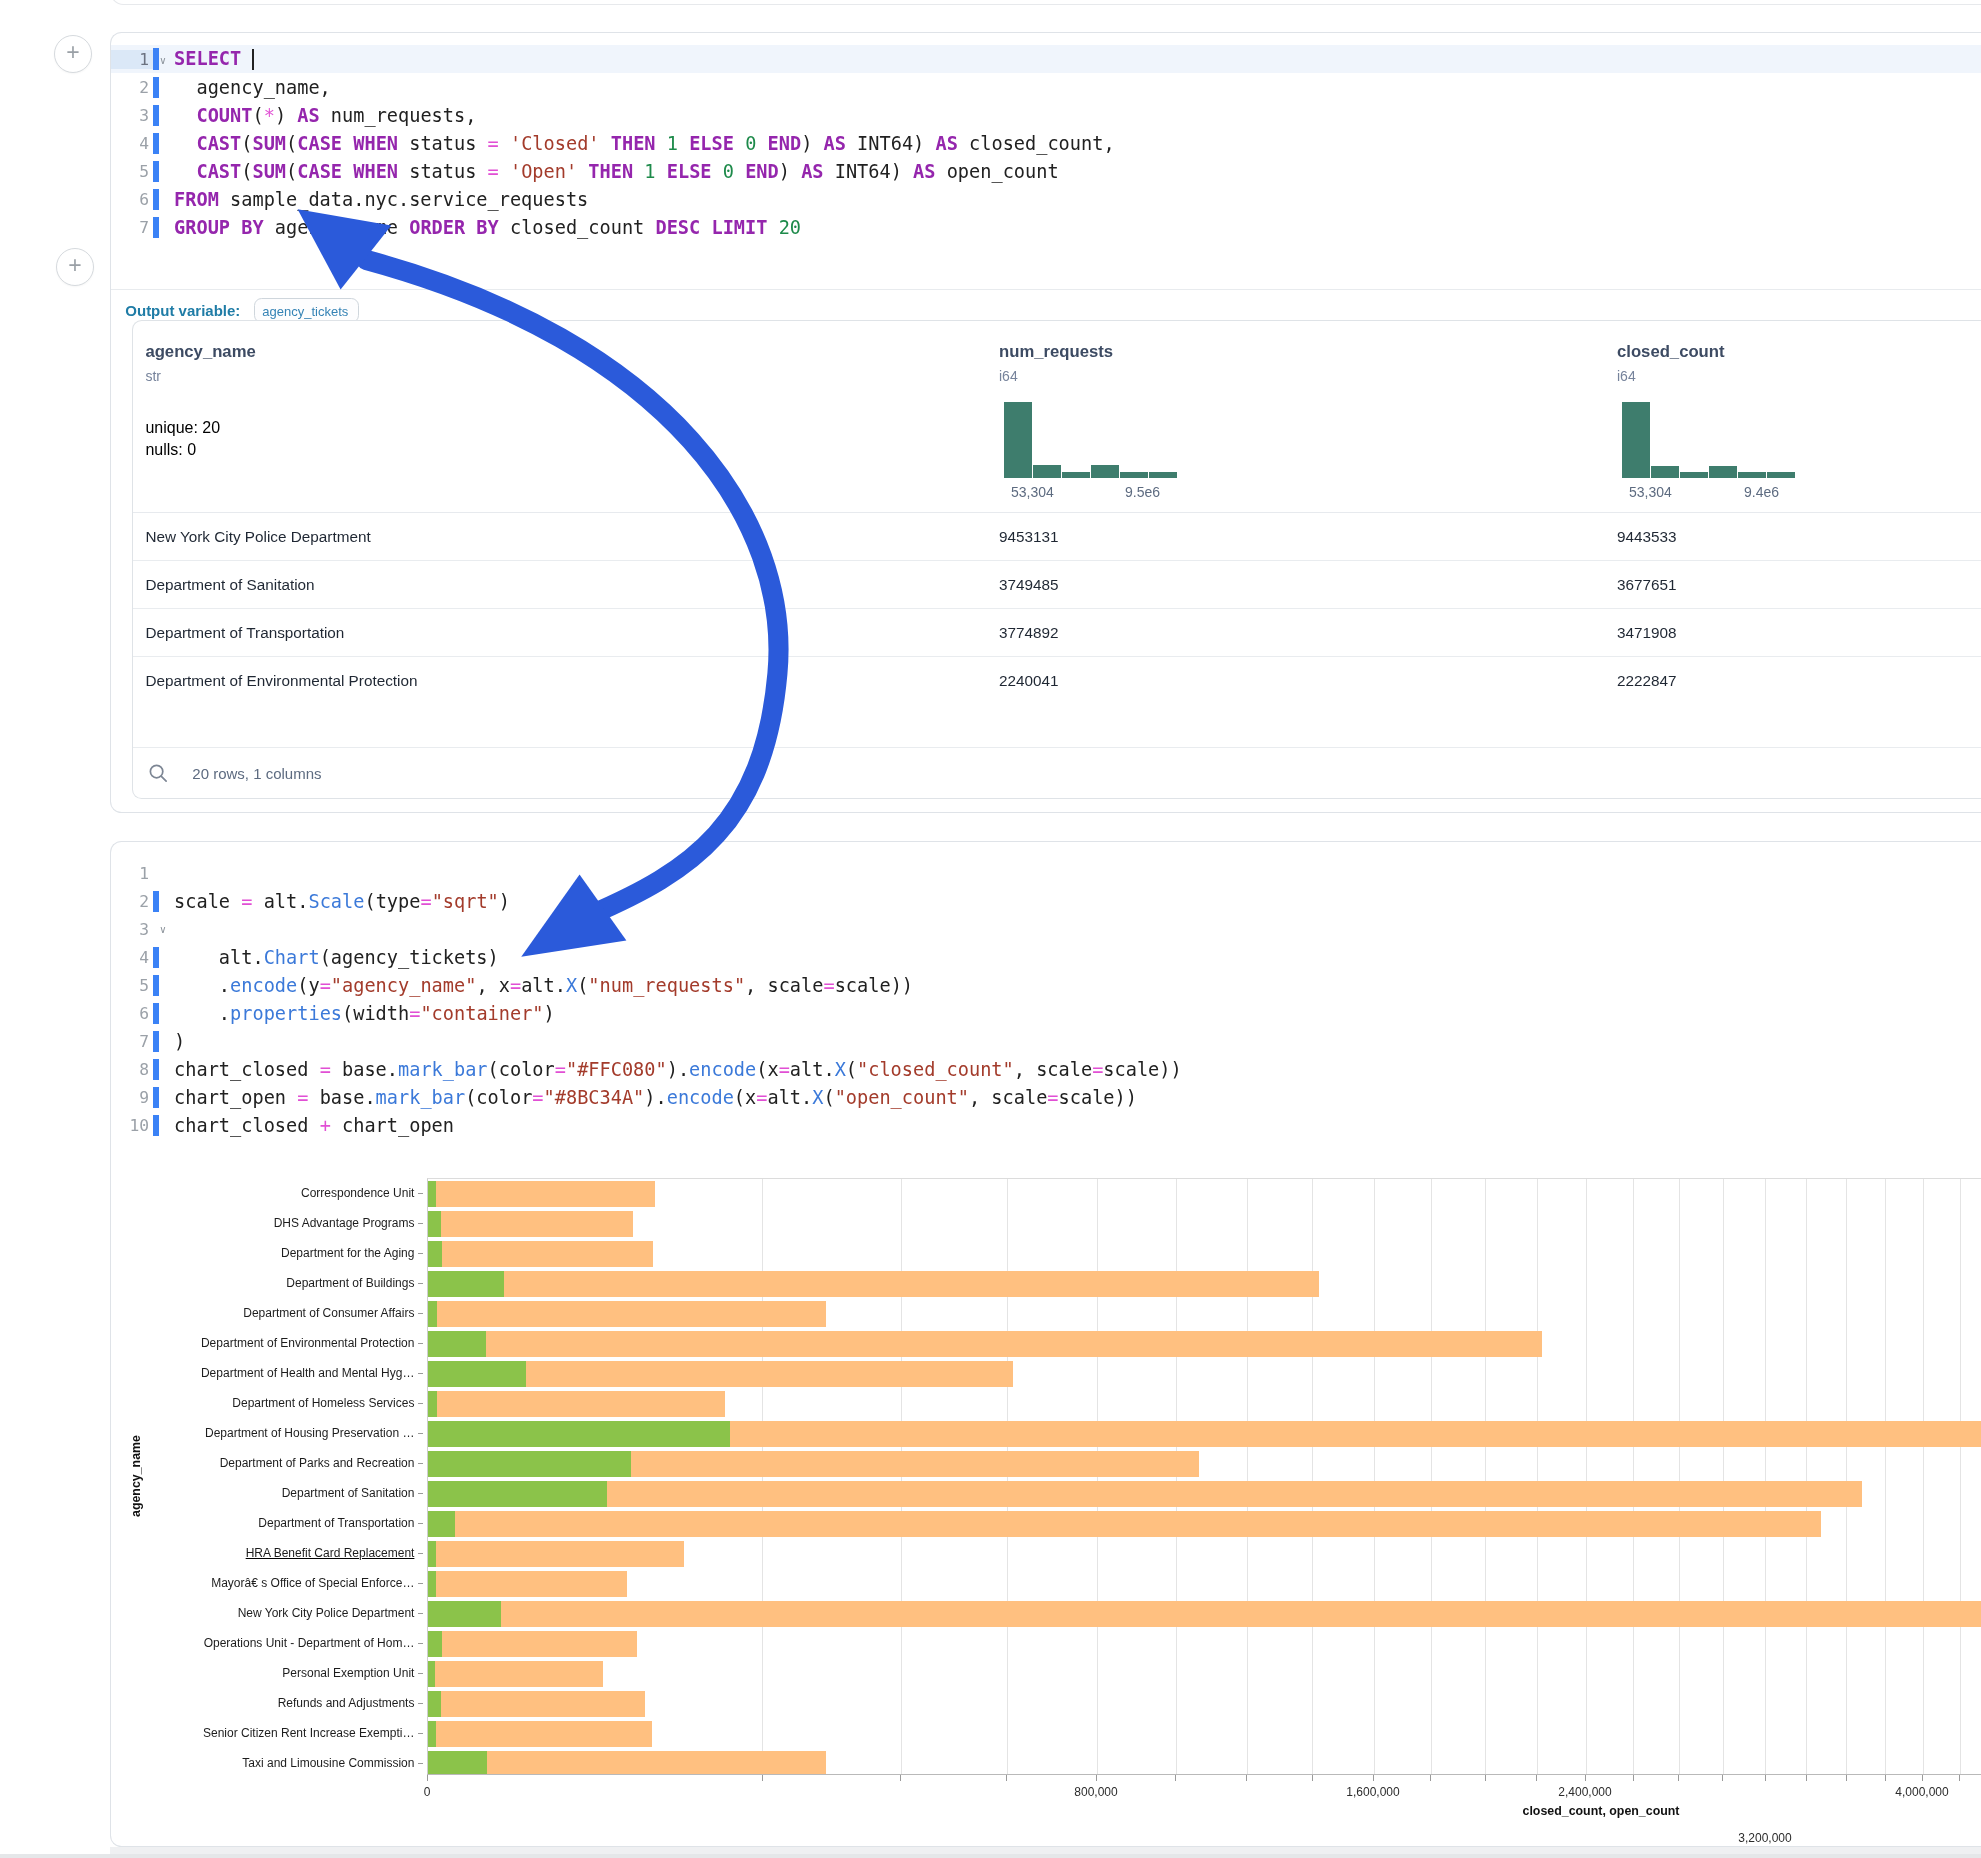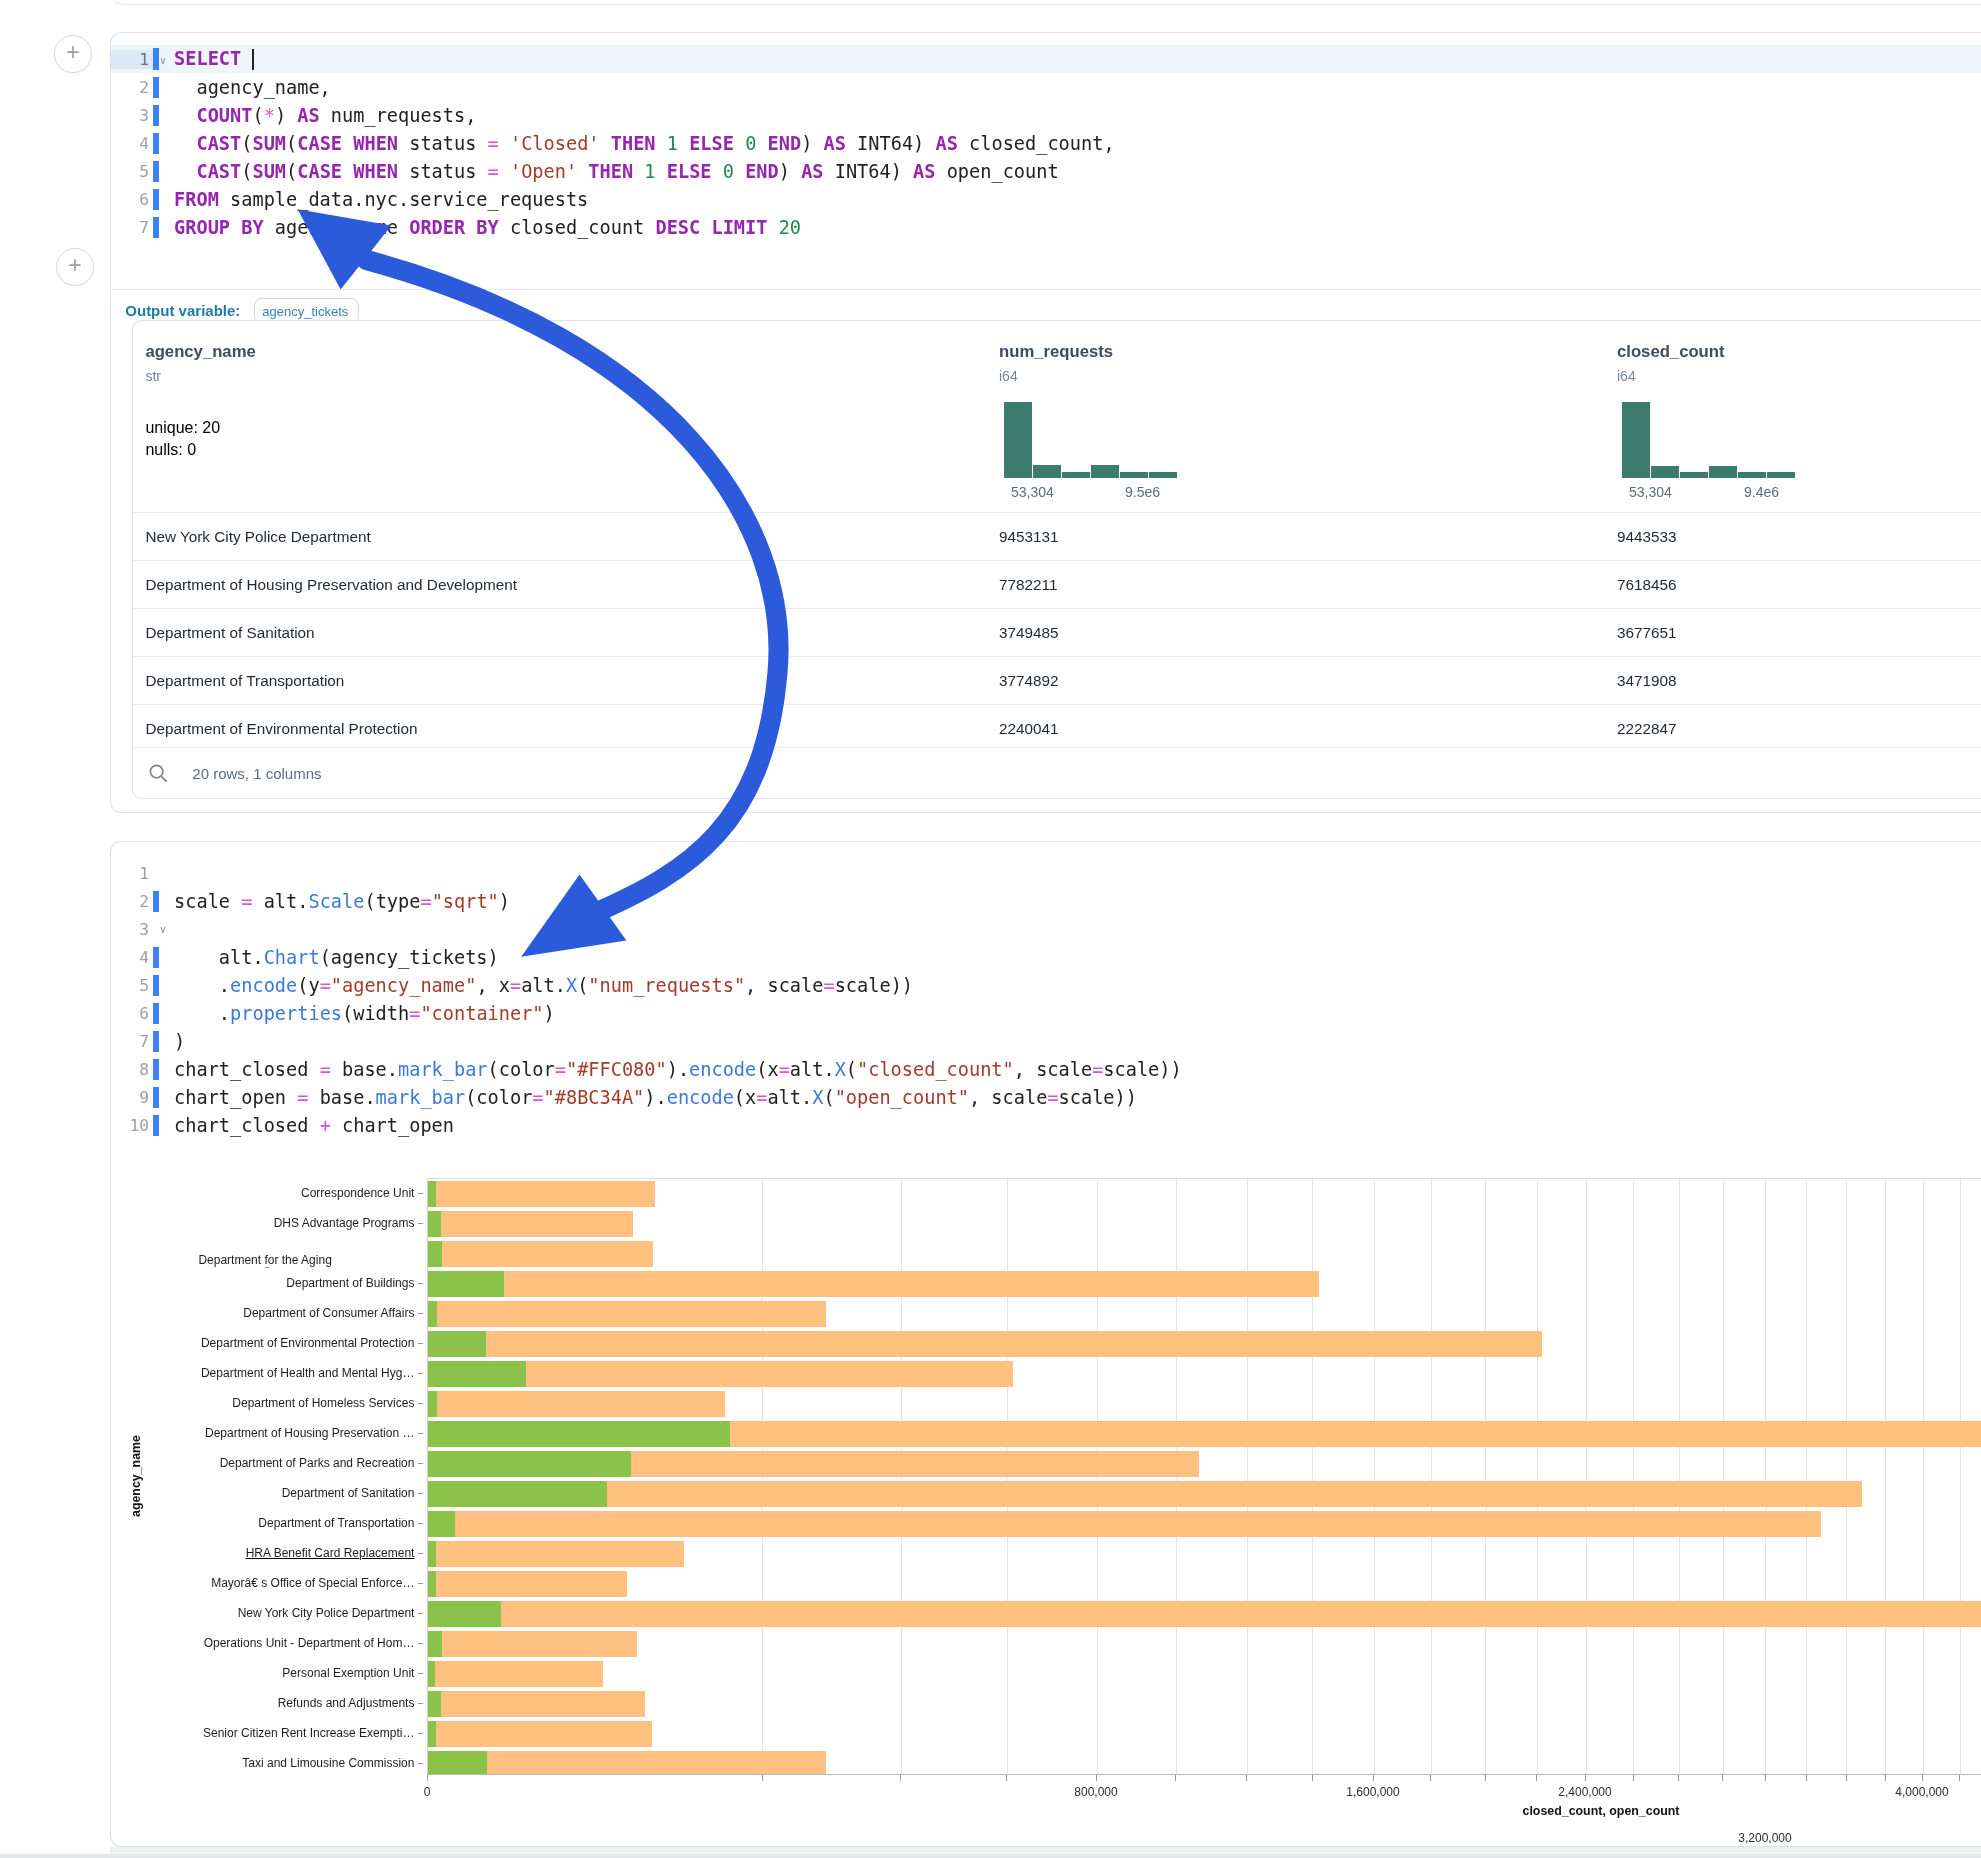--- a/index.html
+++ b/index.html
@@ -161,25 +161,20 @@
         <div class="hist-lbl" style="left: 1496px;">53,304</div>
         <div class="hist-lbl" style="left: 1611px;">9.4e6</div>
       </div>
     <div id="tbl-body">
         <div class="tbl-row">
           <div class="tbl-cell" style="left: 12.4px;">New York City Police Department</div>
           <div class="tbl-cell" style="left: 866px;">9453131</div>
           <div class="tbl-cell" style="left: 1484px;">9443533</div>
         </div>
         <div class="tbl-row">
-          <div class="tbl-cell" style="left: 12.4px;">Department of Housing Preservation and Development</div>
-          <div class="tbl-cell" style="left: 866px;">7782211</div>
-          <div class="tbl-cell" style="left: 1484px;">7618456</div>
-        </div>
-        <div class="tbl-row">
           <div class="tbl-cell" style="left: 12.4px;">Department of Sanitation</div>
           <div class="tbl-cell" style="left: 866px;">3749485</div>
           <div class="tbl-cell" style="left: 1484px;">3677651</div>
         </div>
         <div class="tbl-row">
           <div class="tbl-cell" style="left: 12.4px;">Department of Transportation</div>
           <div class="tbl-cell" style="left: 866px;">3774892</div>
           <div class="tbl-cell" style="left: 1484px;">3471908</div>
         </div>
         <div class="tbl-row">
@@ -215,21 +210,21 @@
   <div class="axis-title-y" style="left:-119px;top:627px;width:287px;text-align:center;">agency_name</div>
   <div class="chart-ylabels" id="chart-ylabels" style="left:0;top:336px;height:596px;">
       <div class="chart-ylabel-row" style="height: 30px;">
         <span class="lbl">Correspondence Unit</span>
         <span class="ytick"></span>
       </div>
       <div class="chart-ylabel-row" style="height: 30px;">
         <span class="lbl">DHS Advantage Programs</span>
         <span class="ytick"></span>
       </div>
-      <div class="chart-ylabel-row" style="height: 30px; flex-direction: column;">
+      <div class="chart-ylabel-row" style="height: 30px;">
         <span class="lbl">Department for the Aging</span>
         <span class="ytick"></span>
       </div>
       <div class="chart-ylabel-row" style="height: 30px;">
         <span class="lbl">Department of Buildings</span>
         <span class="ytick"></span>
       </div>
       <div class="chart-ylabel-row" style="height: 30px;">
         <span class="lbl">Department of Consumer Affairs</span>
         <span class="ytick"></span>

